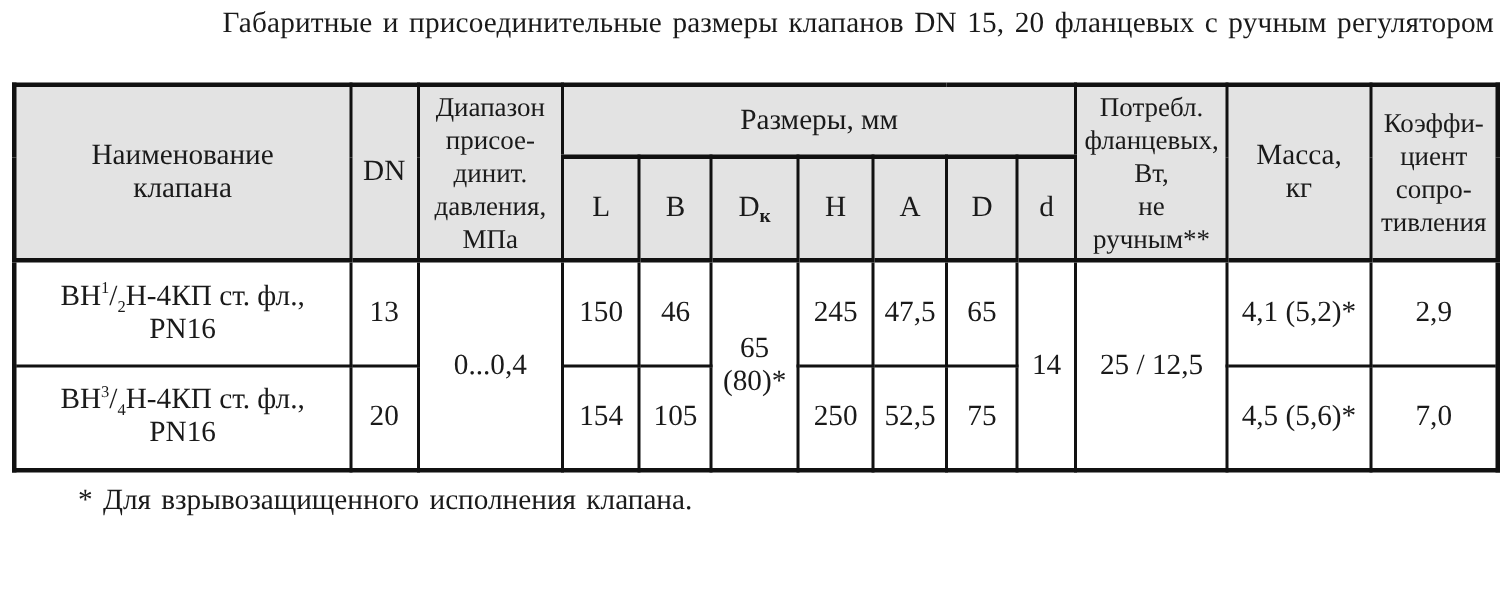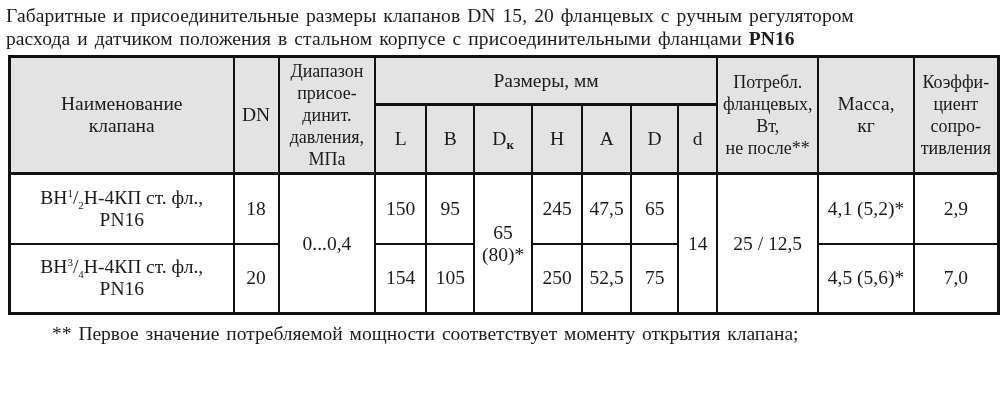--- a/index.html
+++ b/index.html
@@ -2,21 +2,21 @@
 <html><head>
 <meta charset="utf-8">
 <style>
   html, body { margin: 0; padding: 0; background: #ffffff; }
   body {
     width: 1000px; height: 402px; overflow: hidden; position: relative;
     font-family: "Liberation Serif", "DejaVu Serif", serif; color: #1a1a1a;
   }
   .title {
     position: absolute; left: 6px; top: 4px; width: 990px;
-    font-size: 19.5px; line-height: 23px; letter-spacing: 0.1px; word-spacing: 2px;
+    font-size: 19.5px; line-height: 23px; letter-spacing: 0.1px; word-spacing: 2px; text-align: right;
   }
   .title b { font-weight: bold; }
   table.spec {
     position: absolute; left: 8px; top: 55px;
     border-collapse: collapse; table-layout: fixed;
     border: 3px solid #111;
     font-size: 19.5px;
   }
   table.spec td, table.spec th {
     border: 2px solid #111; padding: 0; text-align: center; vertical-align: middle;
@@ -31,21 +31,20 @@
   .notes {
     position: absolute; left: 52px; top: 322px; font-size: 19.5px; line-height: 24px; word-spacing: 2px;
   }
   .notes .indent { padding-left: 33px; }
 </style>
 </head>
 <body>
 
 <div class="title">
   <div>Габаритные и присоединительные размеры клапанов DN 15, 20 фланцевых с ручным регулятором</div>
-  <div><span>расхода и датчиком положения в стальном корпусе с присоединительными фланцами </span><b>PN16</b></div>
 </div>
 
 <table class="spec">
   <colgroup>
     <col style="width:180px">
     <col style="width:48px">
     <col style="width:100px">
     <col style="width:55px">
     <col style="width:51px">
     <col style="width:60px">
@@ -68,21 +67,21 @@
         <div>присое-</div>
         <div>динит.</div>
         <div>давления,</div>
         <div>МПа</div>
       </th>
       <th colspan="7" class="sizes-group">Размеры, мм</th>
       <th rowspan="2" class="small">
         <div>Потребл.</div>
         <div>фланцевых,</div>
         <div>Вт,</div>
-        <div>не после**</div>
+        <div>не ручным**</div>
       </th>
       <th rowspan="2">
         <div>Масса,</div>
         <div>кг</div>
       </th>
       <th rowspan="2" class="small">
         <div>Коэффи-</div>
         <div>циент</div>
         <div>сопро-</div>
         <div>тивления</div>
@@ -97,24 +96,24 @@
       <th>D</th>
       <th>d</th>
     </tr>
   </thead>
   <tbody>
     <tr class="first" style="height:70px">
       <td>
         <div><span>ВН</span><sup>1</sup>/<sub>2</sub><span>Н-4КП ст. фл.,</span></div>
         <div>PN16</div>
       </td>
-      <td>18</td>
+      <td>13</td>
       <td rowspan="2">0...0,4</td>
       <td>150</td>
-      <td>95</td>
+      <td>46</td>
       <td rowspan="2">
         <div>65</div>
         <div>(80)*</div>
       </td>
       <td>245</td>
       <td>47,5</td>
       <td>65</td>
       <td rowspan="2">14</td>
       <td rowspan="2">25 / 12,5</td>
       <td>4,1 (5,2)*</td>
@@ -131,14 +130,14 @@
       <td>250</td>
       <td>52,5</td>
       <td>75</td>
       <td>4,5 (5,6)*</td>
       <td>7,0</td>
     </tr>
   </tbody>
 </table>
 
 <div class="notes">
-  <div>** Первое значение потребляемой мощности соответствует моменту открытия клапана;</div>
+  <div>* Для взрывозащищенного исполнения клапана.</div>
 </div>
 
 </body></html>

